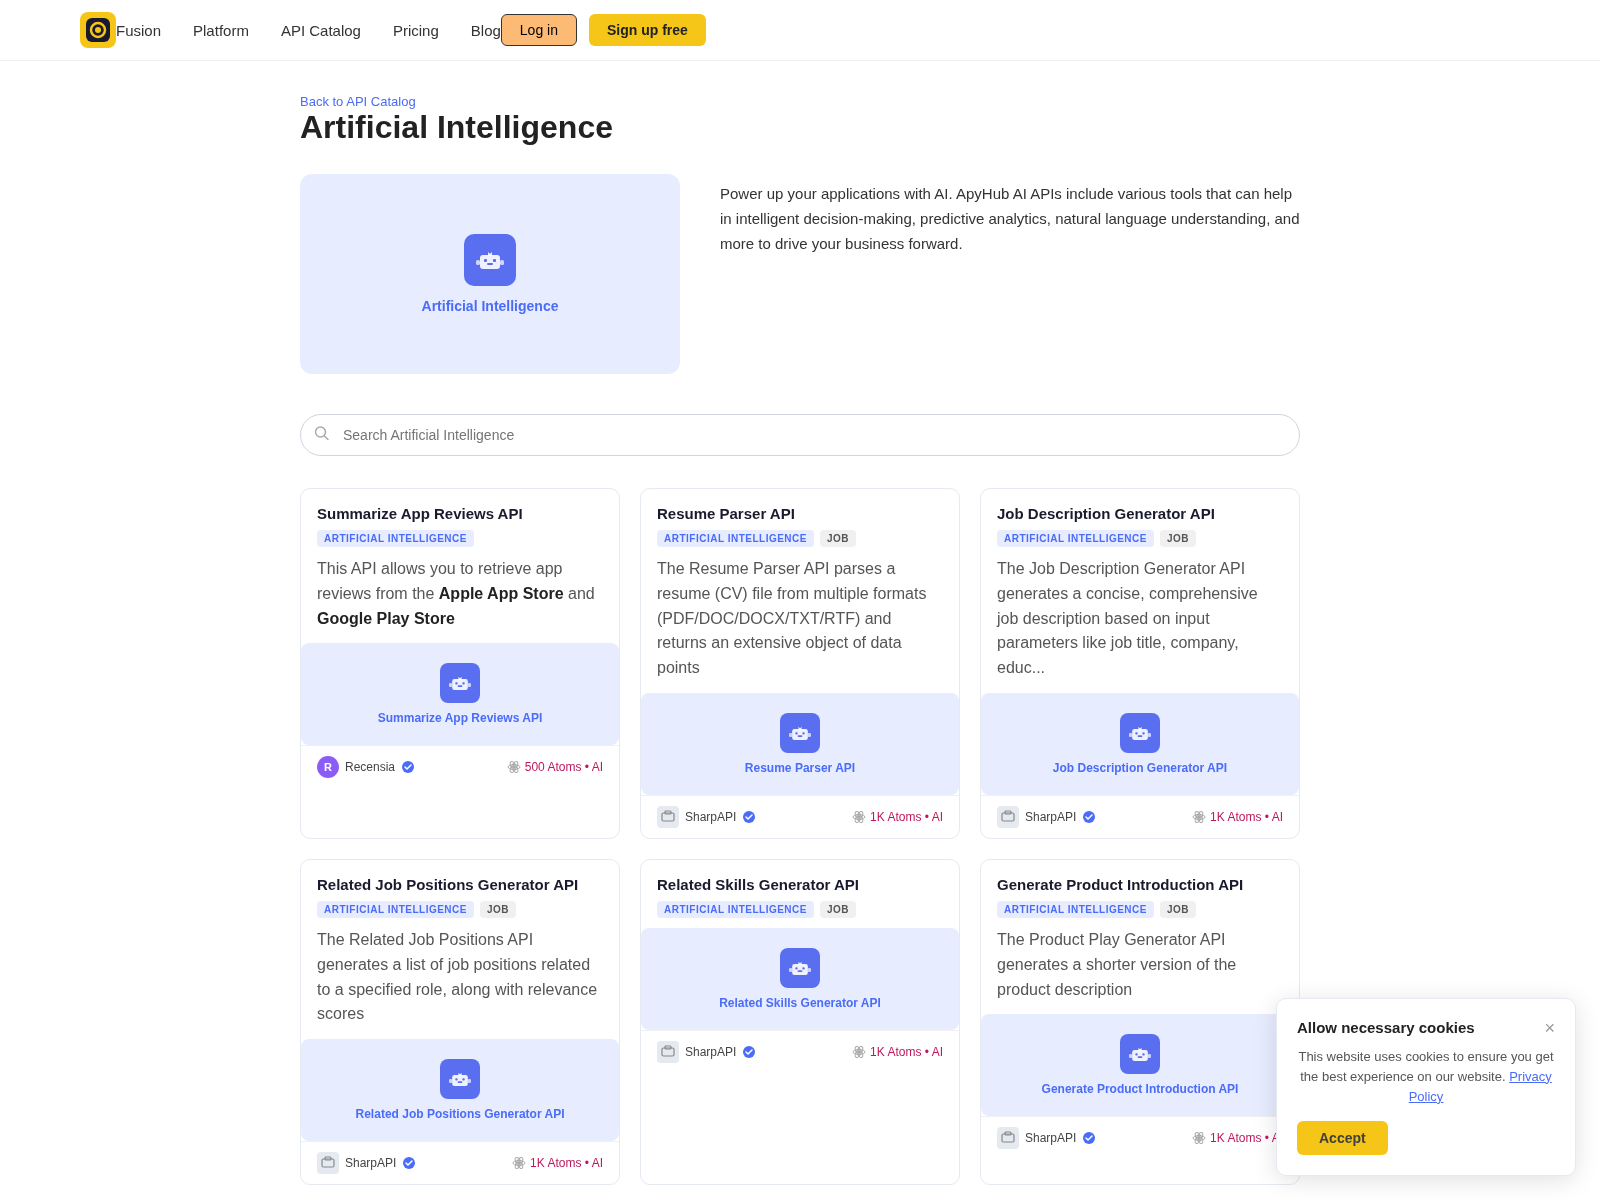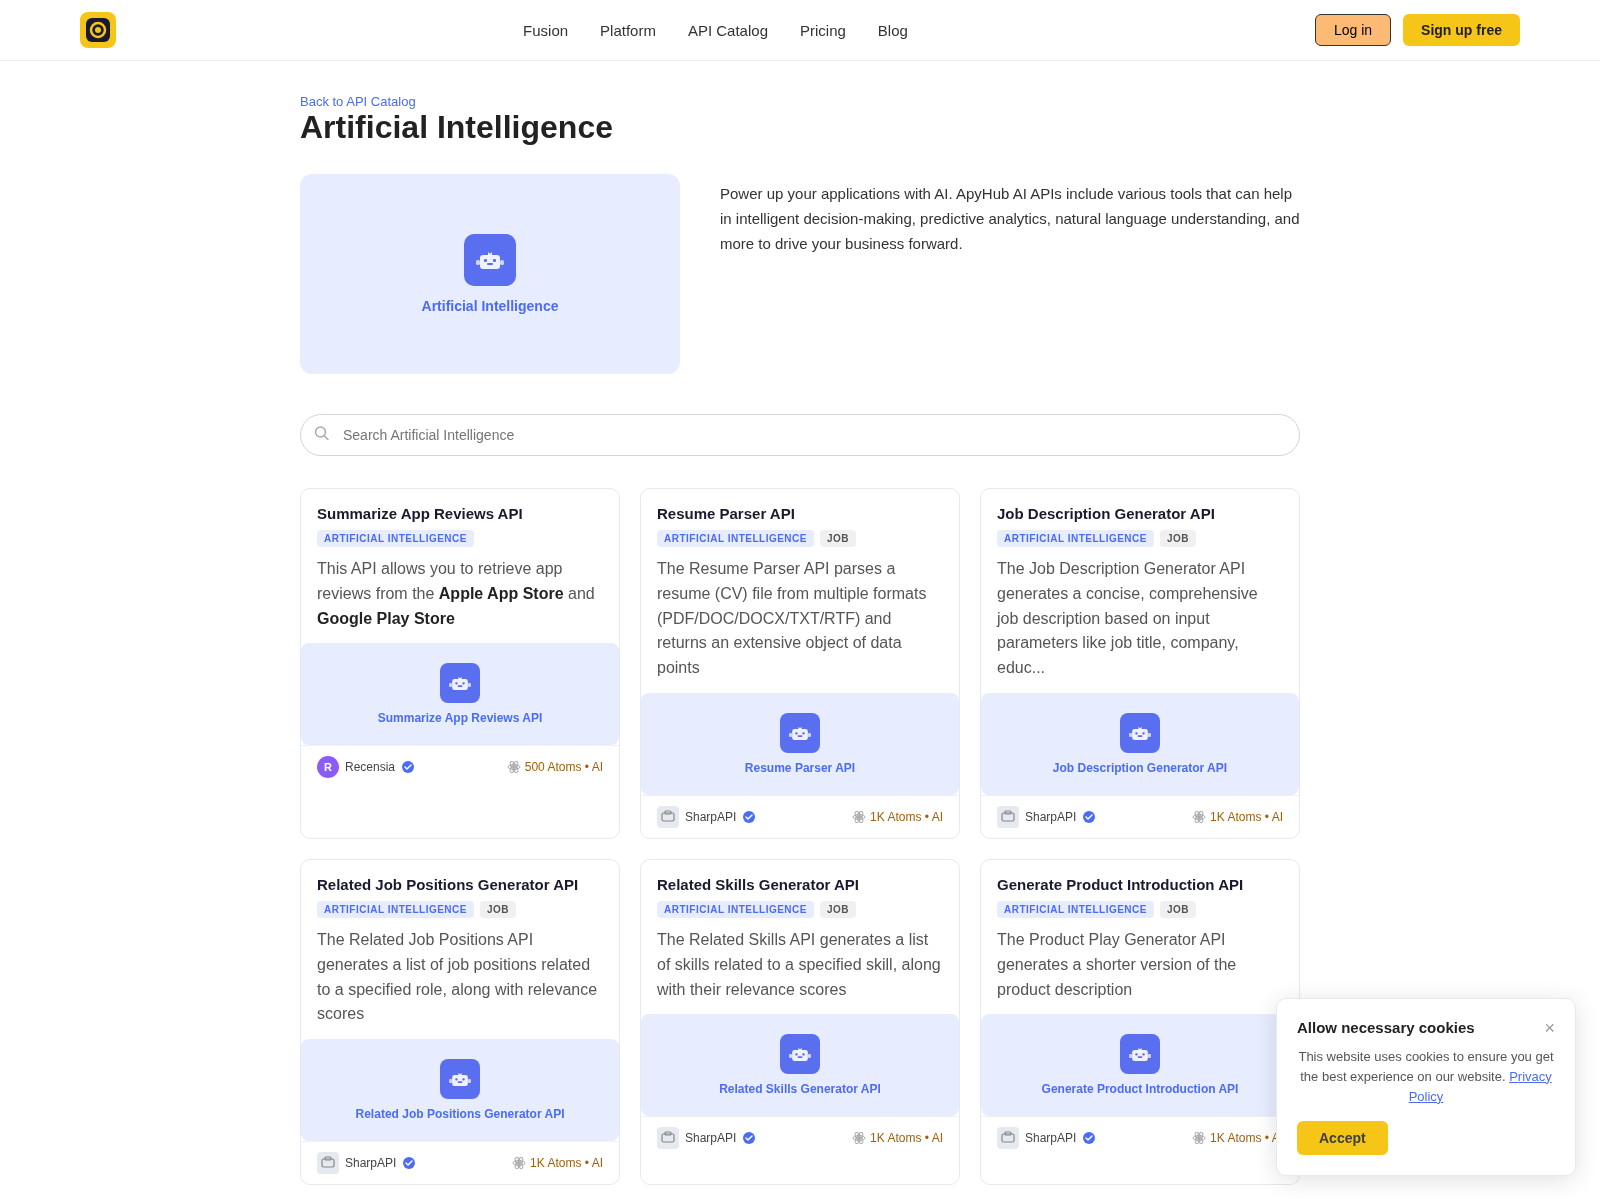--- a/index.html
+++ b/index.html
@@ -1,19 +1,19 @@
 <!DOCTYPE html>
 <html><head>
   <meta charset="utf-8">
   <style>
     * { box-sizing: border-box; margin: 0; padding: 0; }
     body { font-family: -apple-system, BlinkMacSystemFont, 'Segoe UI', sans-serif; background: #fff; color: #222; font-size: 14px; }
 
     
-    nav { display: flex; align-items: center; justify-content: space-between; padding: 12px 80px; border-bottom: 1px solid #eee; position: sticky; top: 0; background: #fff; z-index: 100; }
+    nav { display: flex; align-items: center; padding: 12px 80px; border-bottom: 1px solid #eee; position: sticky; top: 0; background: #fff; z-index: 100; }
     .nav-logo { display: flex; align-items: center; gap: 8px; }
     .nav-logo-icon { width: 36px; height: 36px; }
     .nav-links { display: flex; align-items: center; gap: 32px; }
     .nav-link { text-decoration: none; color: #333; font-size: 15px; font-weight: 500; }
     .nav-actions { display: flex; align-items: center; gap: 12px; }
     .btn-login { border: 1.5px solid #333; background: #fdba74; border-radius: 6px; padding: 7px 18px; font-size: 14px; cursor: pointer; font-weight: 500; }
     .btn-signup { background: #f5c518; border: none; border-radius: 6px; padding: 8px 18px; font-size: 14px; cursor: pointer; font-weight: 600; color: #222; }
 
     
     main { max-width: 1040px; margin: 0 auto; padding: 32px 20px 60px; }
@@ -48,21 +48,21 @@
     .tag-ai { background: #e8ecff; color: #4a6cf7; }
     .tag-job { background: #f0f0f0; color: #555; }
     .card-desc { font-size: 16px; color: #555; line-height: 1.55; margin-bottom: 12px; }
     .card-desc strong { color: #222; font-weight: 700; }
     .card-preview { background: #e8ecff; border-radius: 8px; margin: 0 0 0 0; padding: 20px 0; display: flex; flex-direction: column; align-items: center; justify-content: center; gap: 8px; }
     .card-preview-label { color: #4a6cf7; font-size: 12px; font-weight: 600; }
     .card-preview-icon { background: #5a6ff0; border-radius: 8px; width: 40px; height: 40px; display: flex; align-items: center; justify-content: center; }
     .card-footer { padding: 10px 16px; display: flex; justify-content: space-between; align-items: center; border-top: 1px solid #f0f0f0; }
     .provider { display: flex; align-items: center; gap: 6px; font-size: 12px; color: #444; }
     .provider-avatar { width: 22px; height: 22px; border-radius: 50%; display: flex; align-items: center; justify-content: center; font-size: 11px; font-weight: 700; color: #fff; }
-    .atoms { font-size: 12px; color: #a16207; display: flex; align-items: flex-start; gap: 4px; }
+    .atoms { font-size: 12px; color: #be185d; display: flex; align-items: flex-start; gap: 4px; }
 
     
     .cookie-banner { position: fixed; bottom: 24px; right: 24px; background: #fff; border: 1px solid #e5e9f0; border-radius: 10px; padding: 20px; width: 300px; box-shadow: 0 4px 24px rgba(0,0,0,0.12); z-index: 200; }
     .cookie-header { display: flex; justify-content: space-between; align-items: center; margin-bottom: 10px; }
     .cookie-title { font-size: 15px; font-weight: 700; }
     .cookie-close { background: none; border: none; cursor: pointer; font-size: 18px; color: #999; line-height: 1; }
     .cookie-text { font-size: 13px; color: #555; line-height: 1.55; margin-bottom: 14px; text-align: center; }
     .cookie-link { color: #4a6cf7; text-decoration: underline; cursor: pointer; }
     .cookie-accept { background: #f5c518; border: none; border-radius: 6px; padding: 9px 22px; font-size: 14px; font-weight: 600; cursor: pointer; color: #404040; }
     .robot-svg-lg { width: 28px; height: 28px; fill: #fff; }
@@ -324,21 +324,20 @@
         </div>
       </div>
 
       <div class="api-card">
         <div class="card-content">
           <div class="card-title">Related Skills Generator API</div>
           <div class="card-tags">
             <span class="tag tag-ai">ARTIFICIAL INTELLIGENCE</span>
             <span class="tag tag-job">JOB</span>
           </div>
-          <div class="card-desc">The Related Skills API generates a list of skills related to a specified skill, along with their relevance scores</div>
         </div>
         <div class="card-preview">
           <div class="card-preview-icon">
             <svg width="22" height="22" viewBox="0 0 28 28" fill="none">
       <rect x="4" y="9" width="20" height="14" rx="3" fill="white" opacity="0.9"></rect>
       <rect x="8" y="13" width="3" height="3" rx="1" fill="#5a6ff0"></rect>
       <rect x="17" y="13" width="3" height="3" rx="1" fill="#5a6ff0"></rect>
       <rect x="11" y="17" width="6" height="2" rx="1" fill="#5a6ff0"></rect>
       <rect x="12" y="6" width="4" height="4" rx="1" fill="white" opacity="0.9"></rect>
       <circle cx="14" cy="6" r="1.5" fill="#5a6ff0"></circle>

